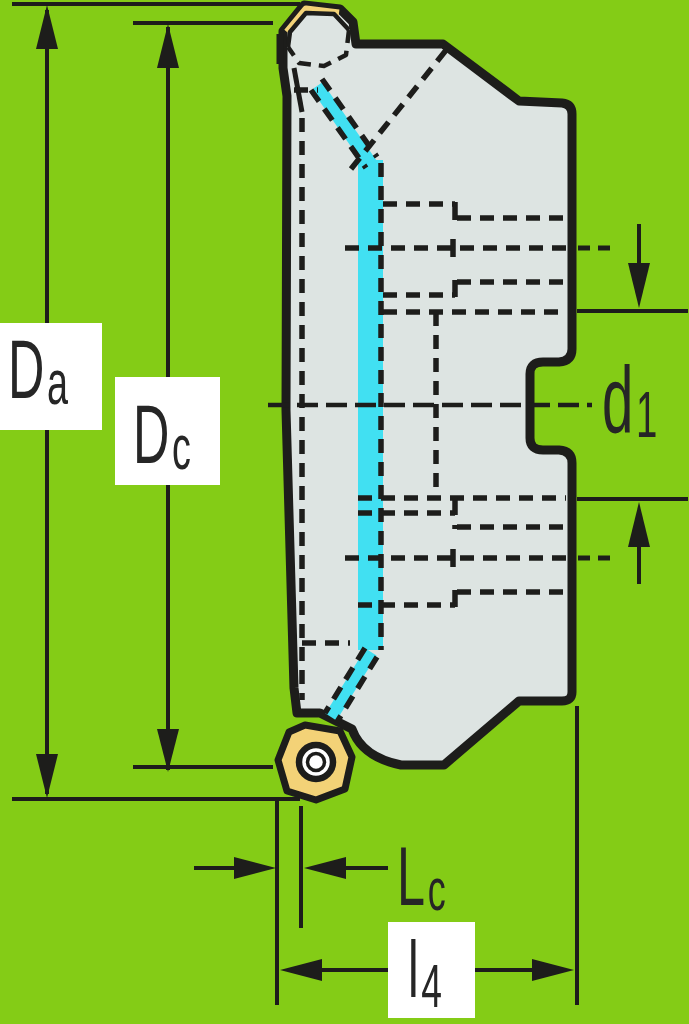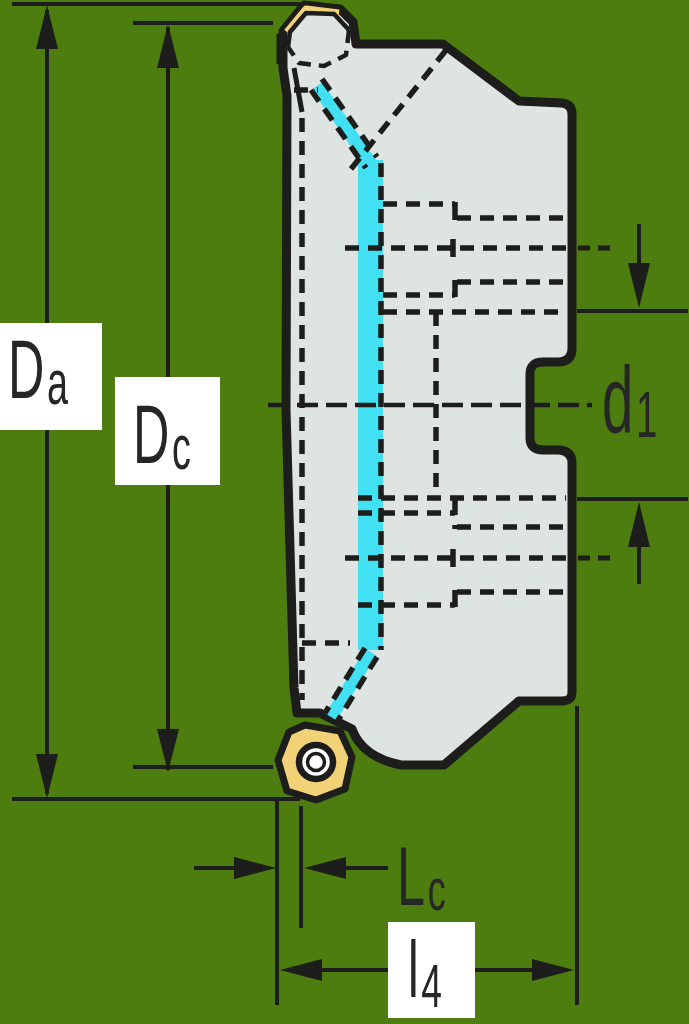--- a/index.html
+++ b/index.html
@@ -1,16 +1,16 @@
 <!DOCTYPE html>
 <html><head>
 <meta charset="utf-8">
 <style>
   html,body{margin:0;padding:0;background:#ffffff;}
-  .stage{width:689px;height:1024px;position:relative;background:#4d7c0f;overflow:hidden;}
+  .stage{width:689px;height:1024px;position:relative;background:#84cc16;overflow:hidden;}
   svg{display:block;}
   text{font-family:"Liberation Sans","DejaVu Sans",sans-serif;font-weight:400;}
 </style>
 </head>
 <body>
 
 <div class="stage">
 <svg width="689" height="1024" viewBox="0 0 689 1024" xmlns="http://www.w3.org/2000/svg">
 
   <g>

